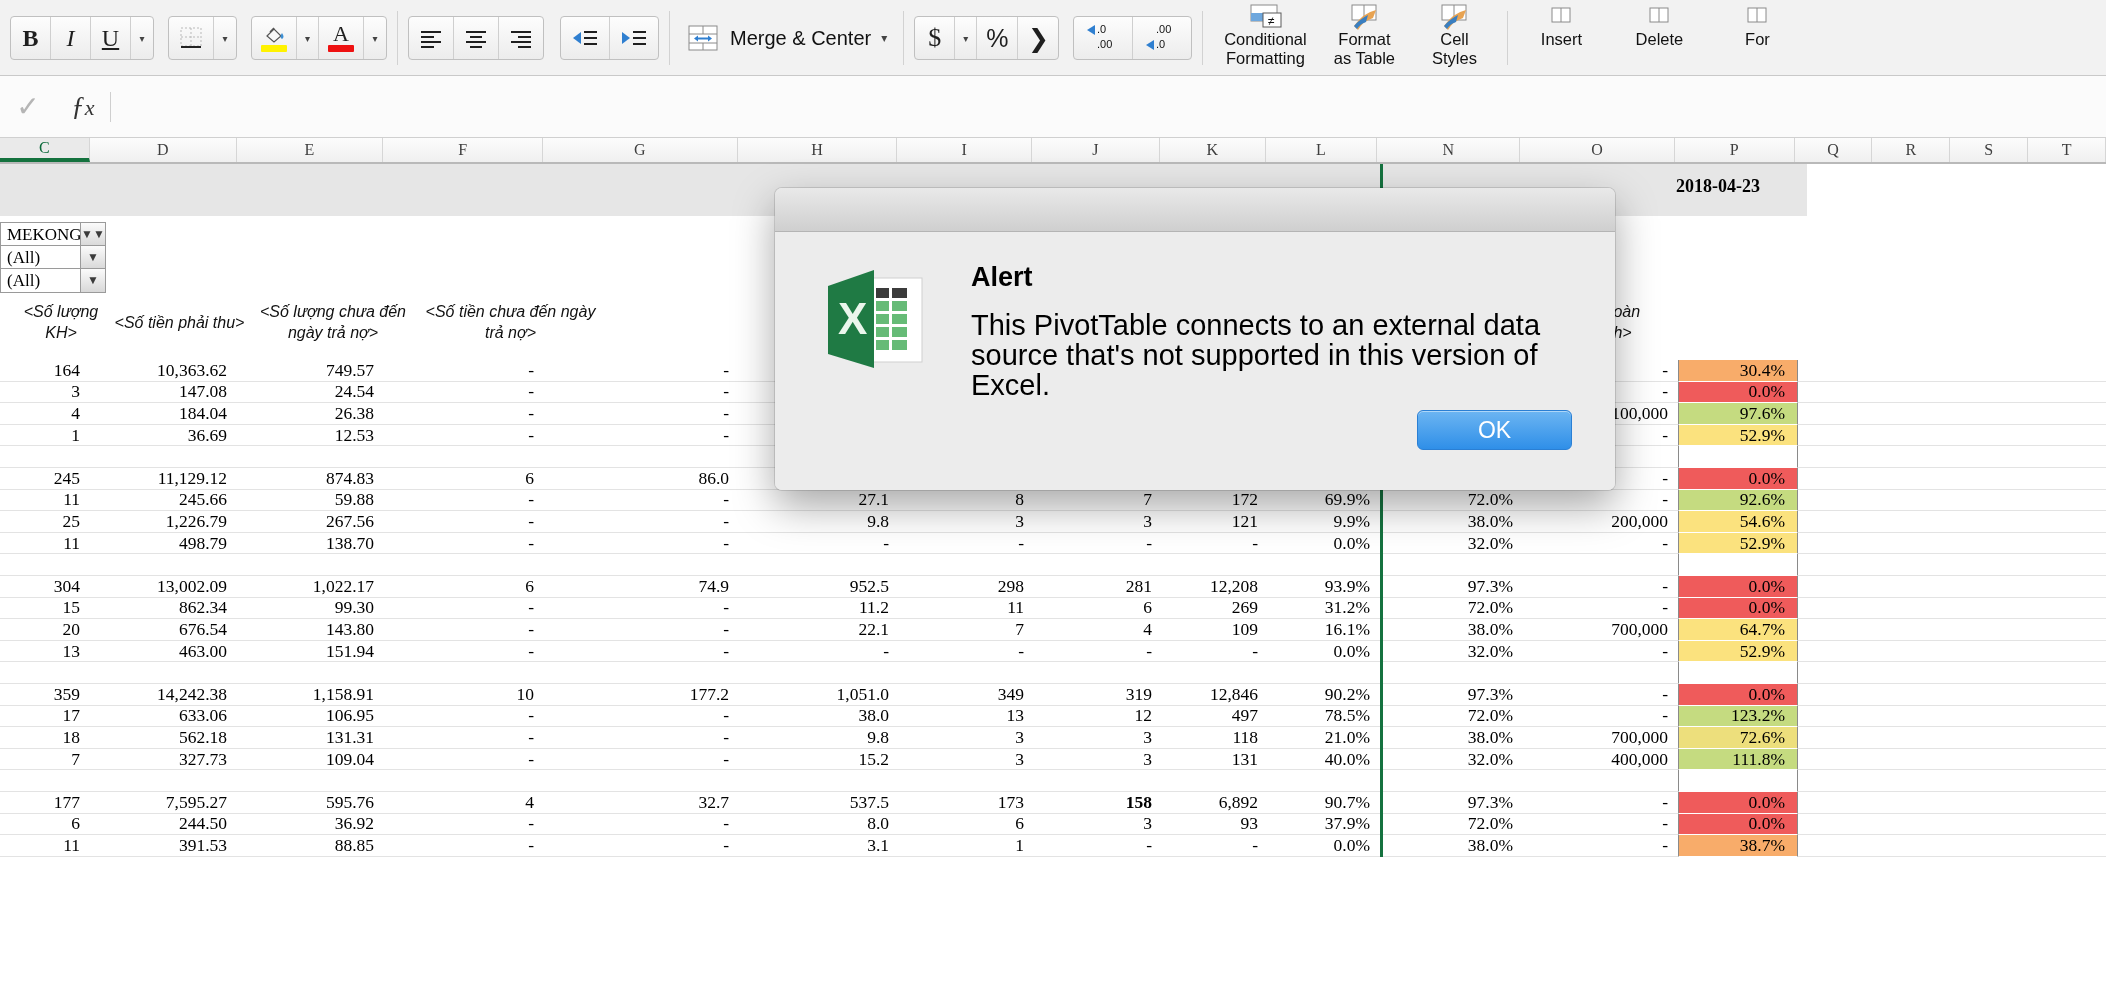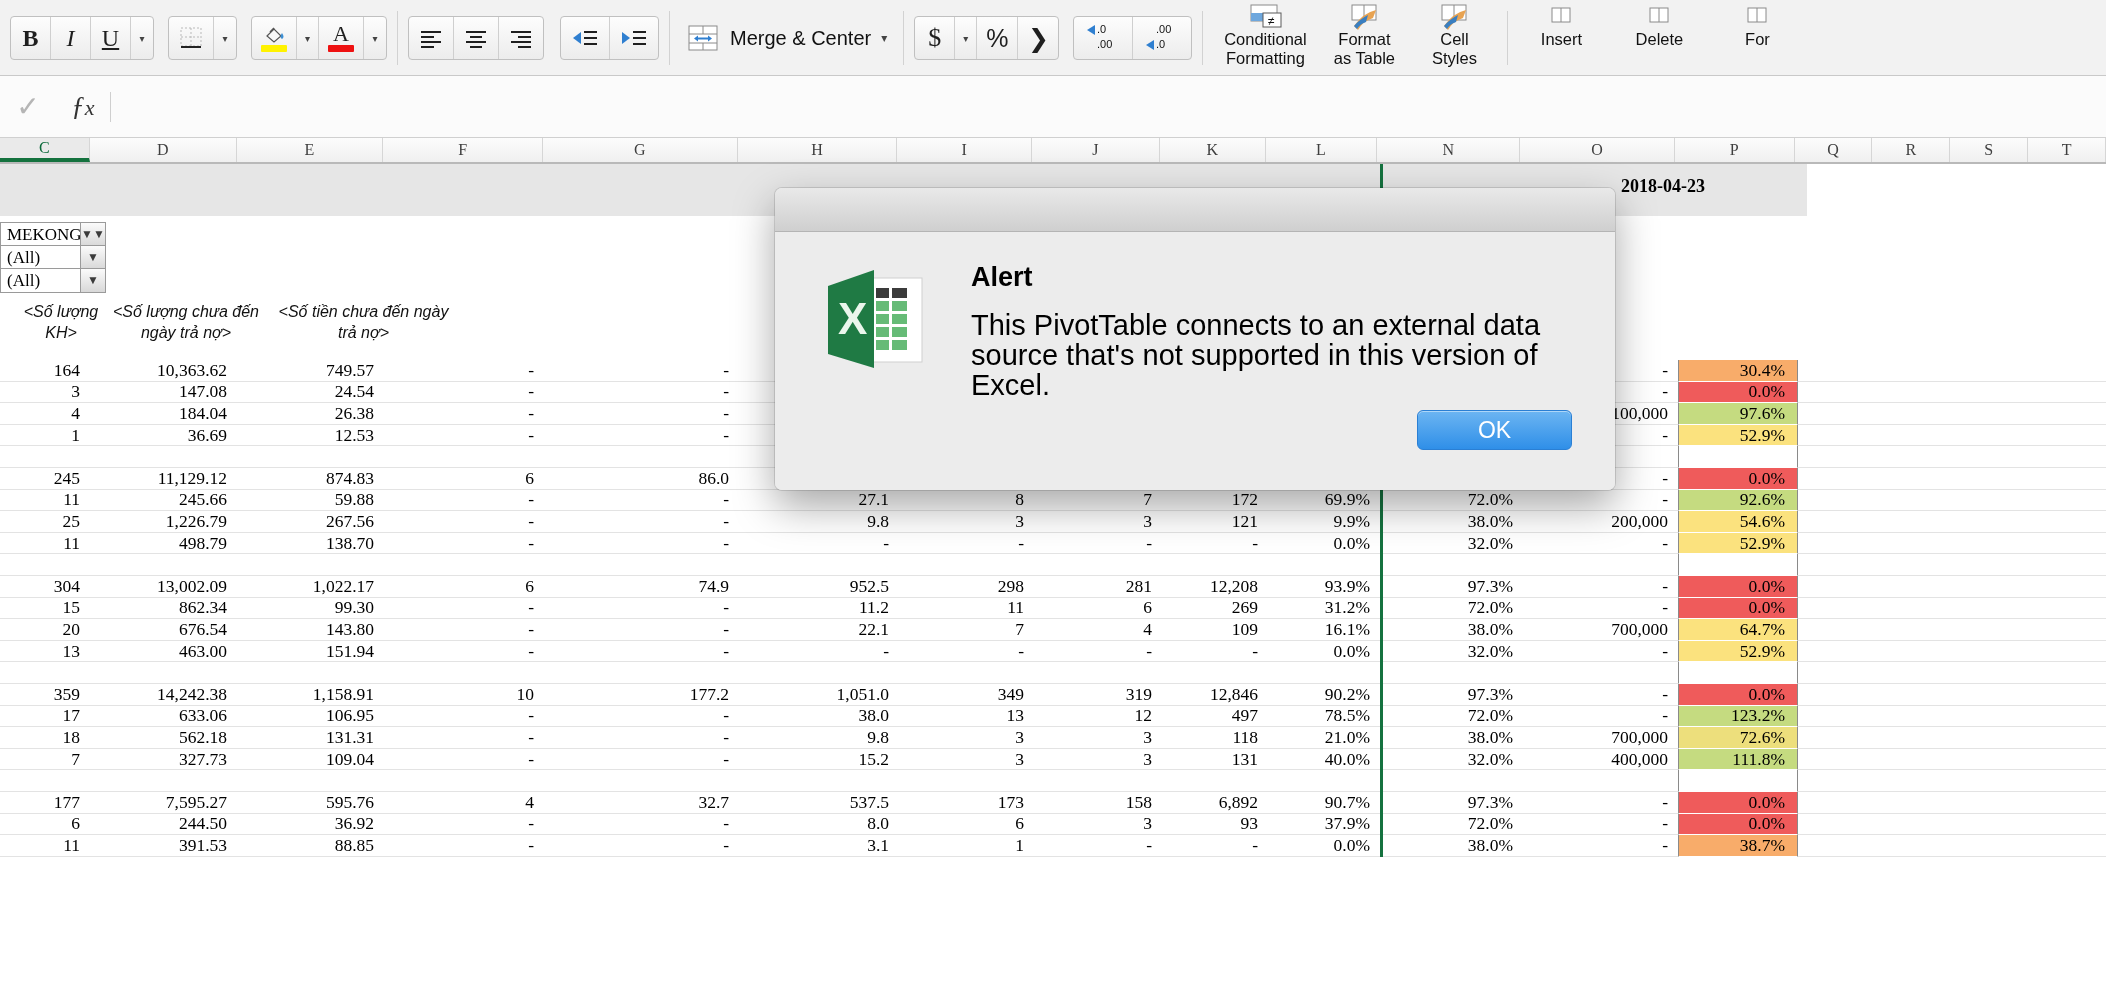--- a/index.html
+++ b/index.html
@@ -425,39 +425,40 @@
     <div class="colh" style="width: 155px;">O</div>
     <div class="colh" style="width: 120px;">P</div>
     <div class="colh" style="width: 78px;">Q</div>
     <div class="colh" style="width: 78px;">R</div>
     <div class="colh" style="width: 78px;">S</div>
     <div class="colh" style="width: 78px;">T</div>
   </div>
 
 <div id="grid">
   <div class="greyband" style="left:0;top:0;width:1807px;height:52px;"></div>
-  <div id="datelabel" style="left:1621px;top:12px;">2018-04-23</div>
+  <div id="datelabel" style="left:1676px;top:12px;">2018-04-23</div>
 
   <div>
     <div class="filterbox" style="position:absolute;left:0px;top:58px;width:106px;">
       <span class="fbtxt">MEKONG</span>
       <span class="fbbtn">▼▼</span>
     </div>
     <div class="filterbox" style="position:absolute;left:0px;top:81px;width:106px;">
       <span class="fbtxt">(All)</span>
       <span class="fbbtn">▼</span>
     </div>
     <div class="filterbox" style="position:absolute;left:0px;top:104px;width:106px;">
       <span class="fbtxt">(All)</span>
       <span class="fbbtn">▼</span>
     </div>
   </div>
 
   <div id="hdrrow" style="position:absolute;left:16px;top:128px;width:2106px;height:60px;display:flex;">
       <div class="hdrcell" style="width: 90px;">&lt;Số lượng KH&gt;</div>
+      <div class="hdrcell" style="width: 147px;">&lt;Số tiền phải thu&gt;</div>
       <div class="hdrcell" style="width: 160px;">&lt;Số lượng chưa đến ngày trả nợ&gt;</div>
       <div class="hdrcell" style="width: 195px;">&lt;Số tiền chưa đến ngày trả nợ&gt;</div>
       <div style="width: 160px;"></div>
       <div style="width: 135px;"></div>
       <div style="width: 128px;"></div>
       <div style="width: 106px;"></div>
       <div style="width: 112px;"></div>
       <div style="width: 143px;"></div>
       <div class="hdrcell" style="width: 155px;">n thưởng ến hiện tại&gt;</div>
       <div class="hdrcell" style="width: 120px;">&lt;% Hoàn thành&gt;</div>
@@ -713,21 +714,21 @@
       <div class="srow" style="top: 606.4px; height: 21.6px;"></div>
       <div class="pcell" style="position: absolute; left: 1678px; top: 606.4px; width: 120px; height: 21.6px; background: rgb(255, 255, 255); border-left: 1px solid rgb(138, 138, 138); border-right: 1px solid rgb(138, 138, 138);"></div>
       <div class="srow" style="top: 628px; height: 21.6px;">
         <div class="cell num" style="width: 90px;">177</div>
         <div class="cell num" style="width: 147px;">7,595.27</div>
         <div class="cell num" style="width: 147px;">595.76</div>
         <div class="cell num" style="width: 160px;">4</div>
         <div class="cell num" style="width: 195px;">32.7</div>
         <div class="cell num" style="width: 160px;">537.5</div>
         <div class="cell num" style="width: 135px;">173</div>
-        <div class="cell num" style="width: 128px;">158</div>
+        <div class="cell num" style="width: 128px; font-weight: bold;">158</div>
         <div class="cell num" style="width: 106px;">6,892</div>
         <div class="cell num" style="width: 112px;">90.7%</div>
         <div class="cell num" style="width: 143px;">97.3%</div>
         <div class="cell num" style="width: 155px;">-</div>
       </div>
       <div class="pcell" style="position: absolute; left: 1678px; top: 628px; width: 120px; height: 21.6px; background: rgb(239, 91, 91); border-left: 1px solid rgb(138, 138, 138); border-right: 1px solid rgb(138, 138, 138);">0.0%</div>
       <div class="srow" style="top: 649.6px; height: 21.6px;">
         <div class="cell num" style="width: 90px;">6</div>
         <div class="cell num" style="width: 147px;">244.50</div>
         <div class="cell num" style="width: 147px;">36.92</div>

